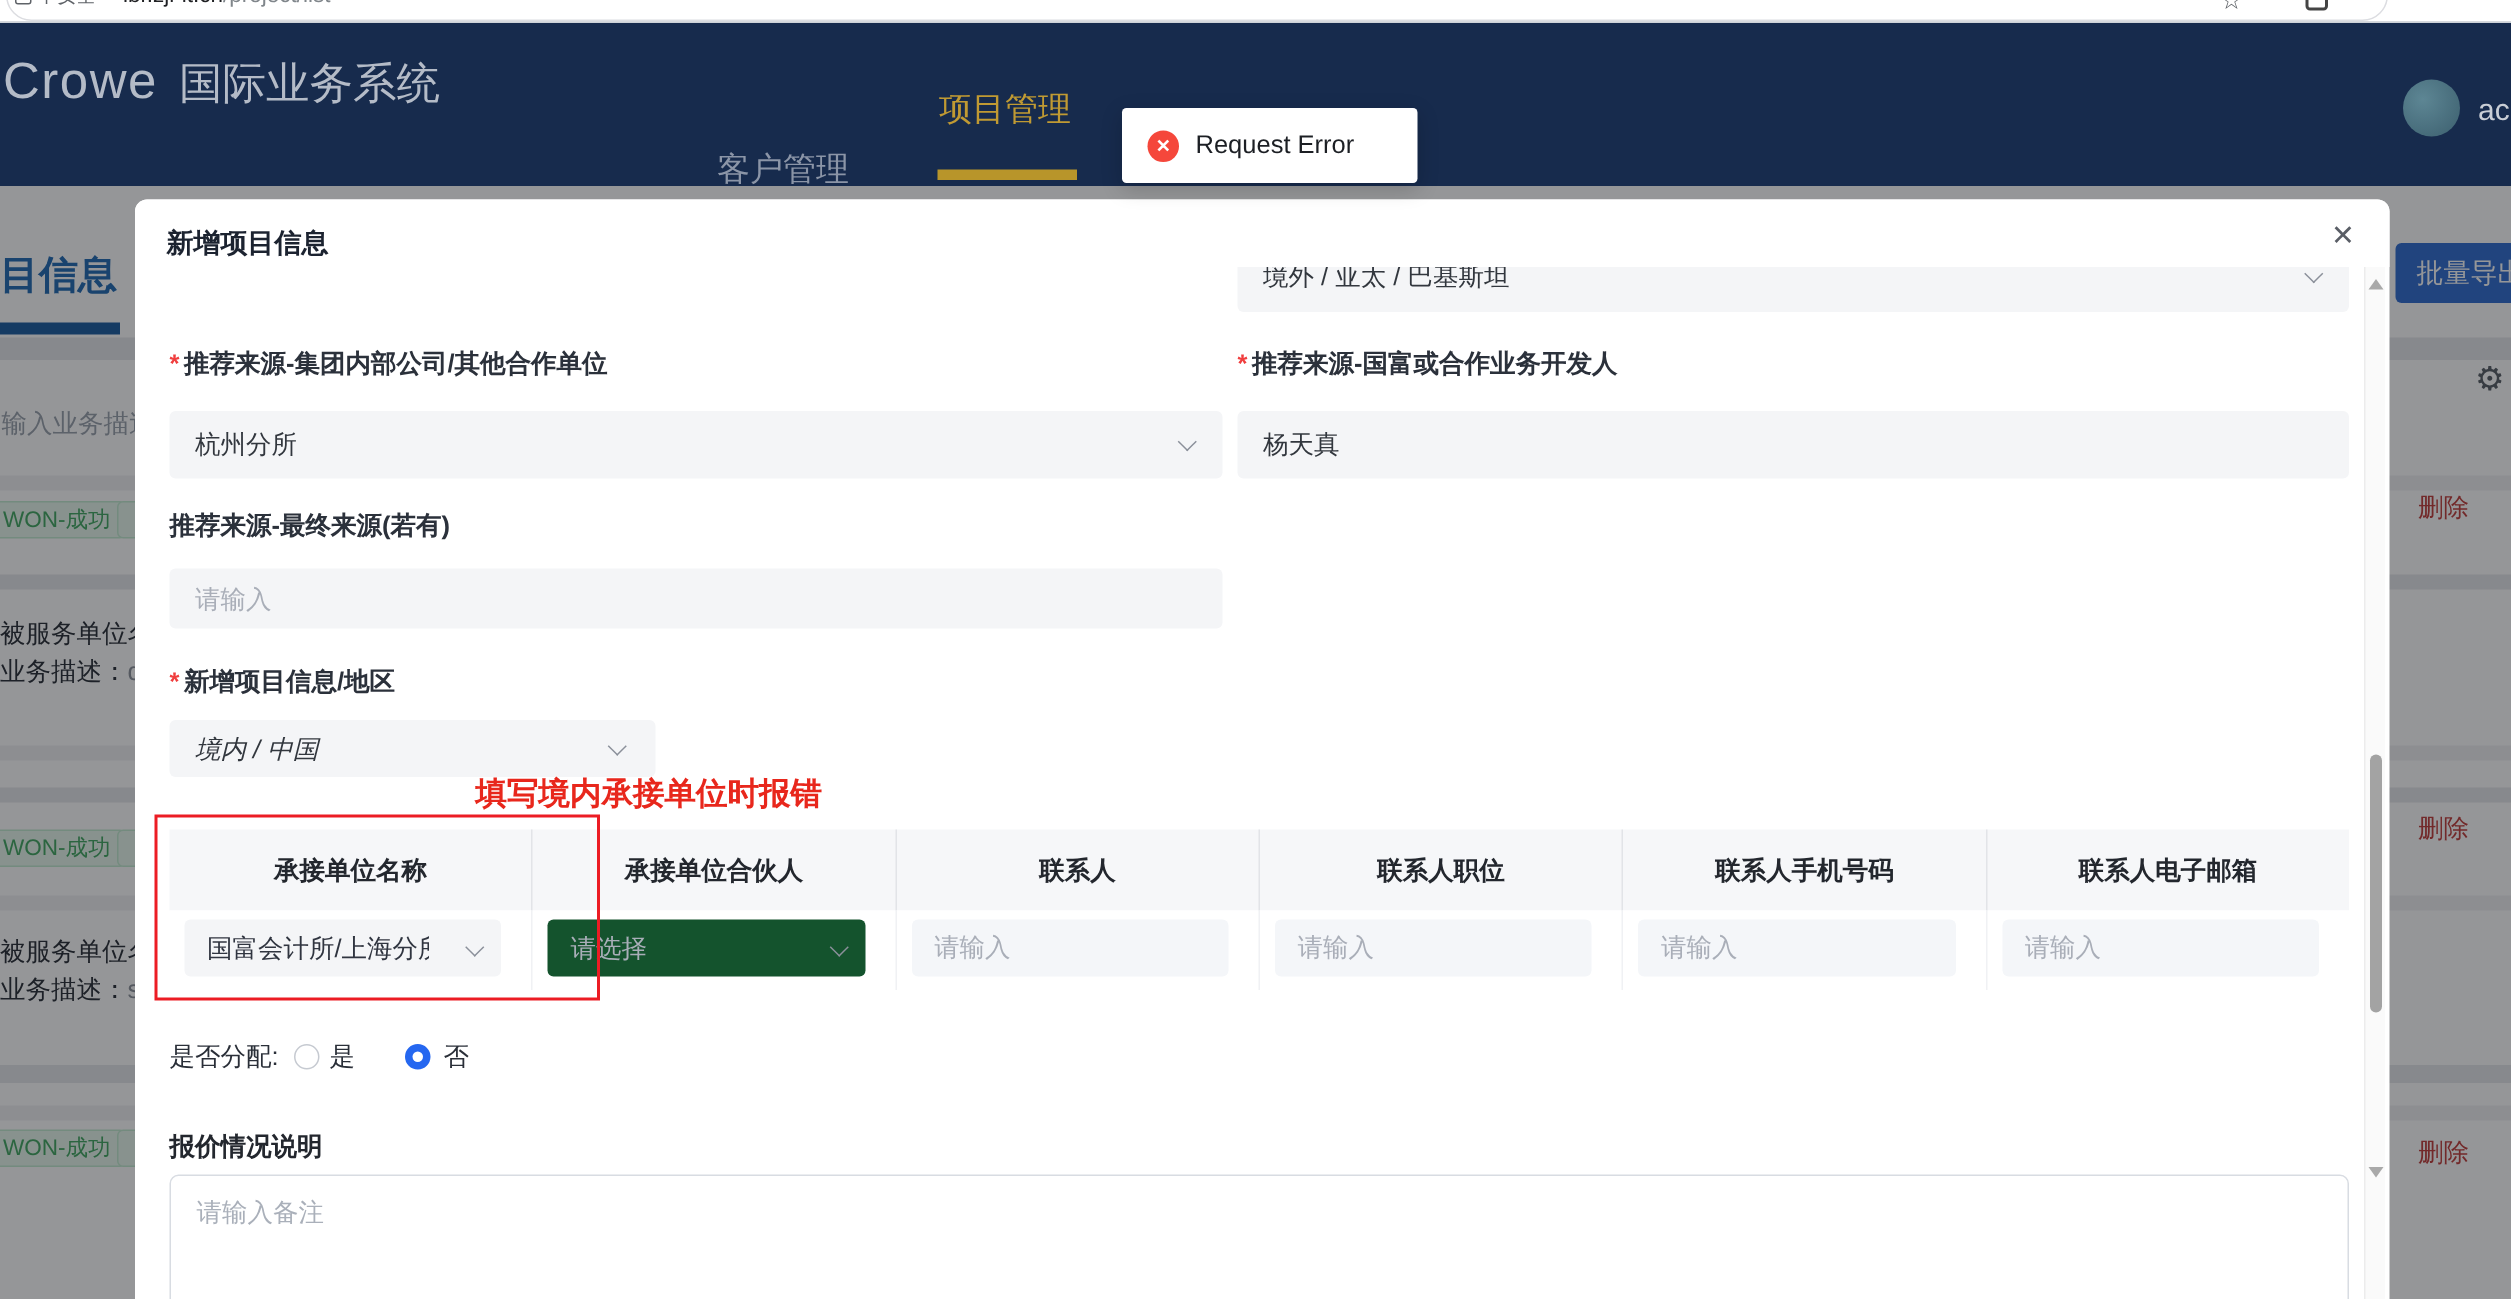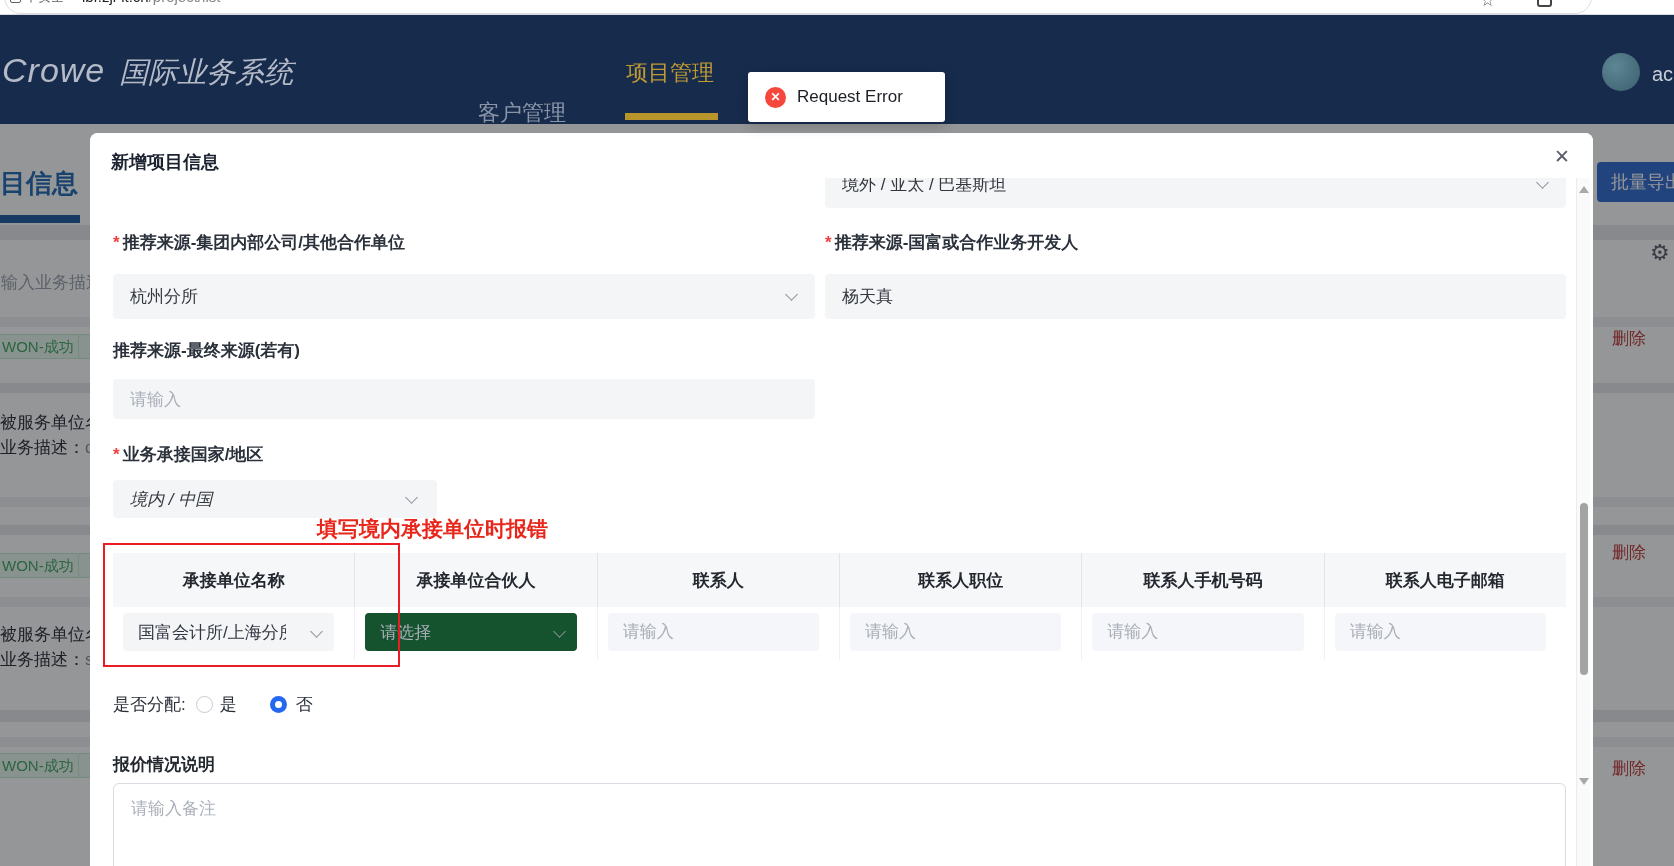--- a/index.html
+++ b/index.html
@@ -16,21 +16,21 @@
   .sec-ico { width:11px; height:11px; border:1.5px solid #5f6368; border-radius:2px; }
   .url-txt { position:absolute; left:82px; top:-12px; font-size:15px; color:#202124; }
   .url-path { color:#80868b; }
   .star-ico { position:absolute; left:1480px; top:-10px; font-size:17px; color:#5f6368; }
   .prof-ico { position:absolute; left:1537px; top:-8px; width:15px; height:15px;
               border:2px solid #444; border-radius:3px; }
 
   
   .app-header { position:absolute; left:0; top:15px; width:1674px; height:109px;
                 background:#172b4d; z-index:5; overflow:hidden; }
-  .logo-row { position:absolute; left:2px; top:36px; display:flex; align-items:baseline; gap:14px;font-style:italic; }
+  .logo-row { position:absolute; left:2px; top:20px; display:flex; align-items:baseline; gap:14px; }
   .logo-crowe { font-size:34px; color:#b4bbc7; letter-spacing:1px; }
   .logo-cn { font-size:29px; color:#b4bbc7; }
   .nav-item { position:absolute; top:43px; font-size:22px; cursor:pointer; }
   .nav-customers { left:478px; color:#8b95a7;margin-top:40px; }
   .nav-projects { left:626px; color:#c09a33; }
   .nav-underline { position:absolute; left:625px; top:98px; width:93px; height:7px; background:#b8952a; }
   .avatar { position:absolute; left:1602px; top:38px; width:38px; height:38px; border-radius:50%;
             background:radial-gradient(circle at 35% 35%, #5d8694, #3c5f6e); }
   .username { position:absolute; left:1652px; top:48px; font-size:20px; color:#c9ced6; }
 
@@ -212,21 +212,21 @@
   </div>
   <div class="fld" style="left:735px; top:141px; width:741px; height:45px;">
     <span>杨天真</span>
   </div>
 
   <div class="flabel" style="left:23px; top:206px;">推荐来源-最终来源(若有)</div>
   <div class="fld" style="left:23px; top:246px; width:702px; height:40px;">
     <span class="ph">请输入</span>
   </div>
 
-  <div class="flabel star" style="left:23px; top:310px;">业务承接国家/地区</div>
+  <div class="flabel star" style="left:23px; top:310px;">新增项目信息/地区</div>
   <div class="fld" style="left:23px; top:347px; width:324px; height:38px;font-style:italic;">
     <span>境内 / 中国</span>
     <span class="chev" style="right:21px; top:13px;"></span>
   </div>
 
   <div class="annotation">填写境内承接单位时报错</div>
   <div class="red-rect"></div>
 
   <div class="xtable">
     <div class="xt-head">

